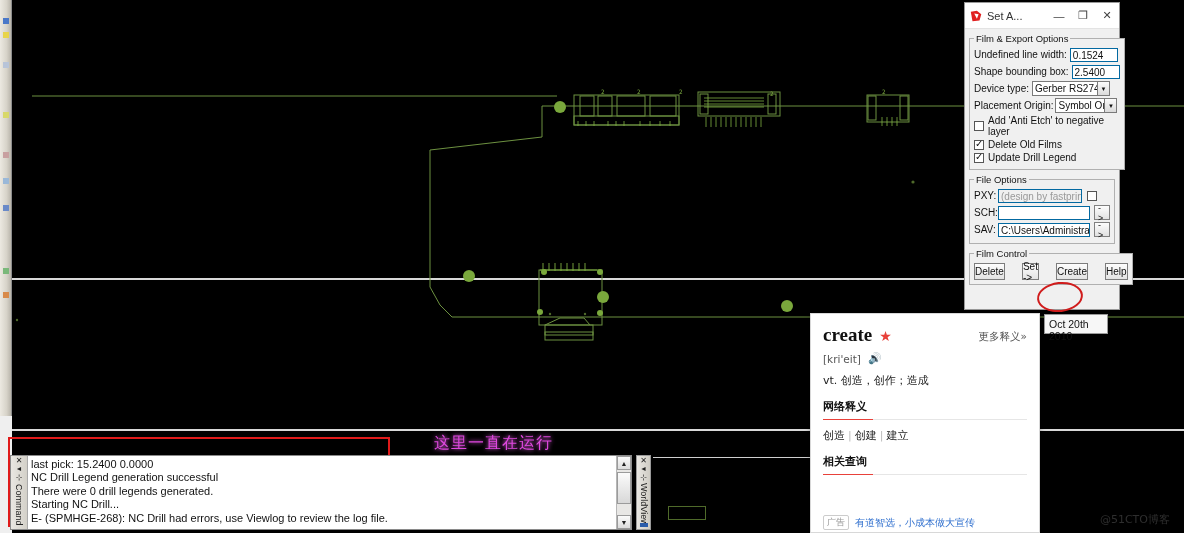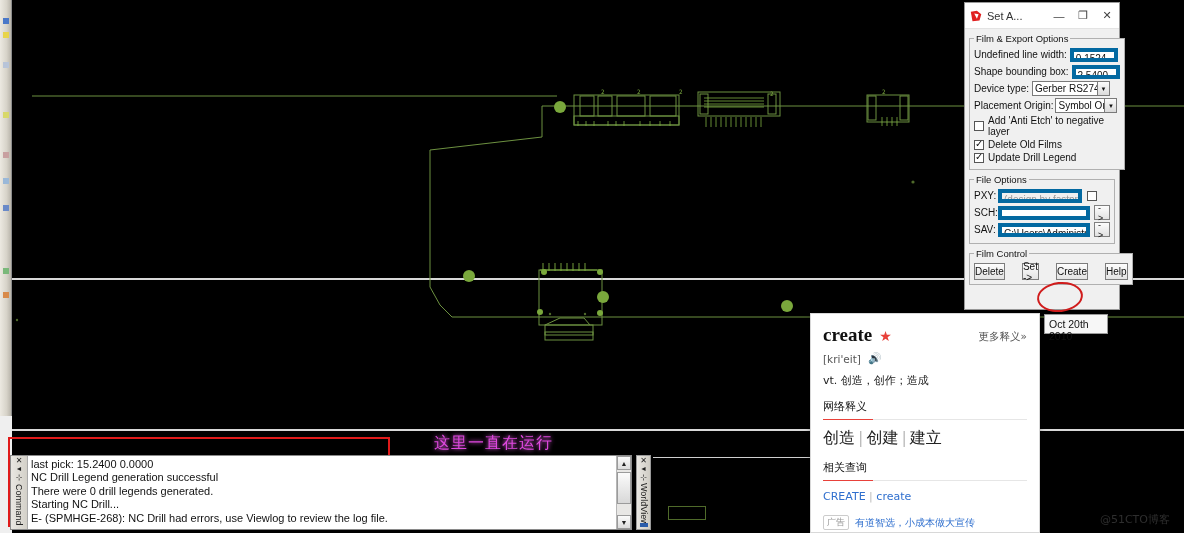--- a/index.html
+++ b/index.html
@@ -150,21 +150,21 @@
   }
 
   fieldset.grp {
     margin: 4px 4px 0 4px; padding: 3px 4px 4px 4px;
     border: 1px solid #b0b0b0; background: #f0f0f0;
   }
   fieldset.grp legend { font-size: 9.5px; padding: 0 2px; color:#111; }
   .row { display:flex; align-items:center; margin-bottom: 2px; height: 15px; }
   .row label.lbl { white-space: nowrap; font-size: 10px; }
   .txtin {
-    background: #fff; border: 4px solid #0369a1;
+    background: #fff; border: 1px solid #0369a1;
     height: 14px; font-size: 10px; padding: 0 2px; color:#111;
     font-family: "Liberation Sans", sans-serif;
     line-height: 13px; overflow: hidden; white-space: nowrap;
   }
   .txtin.dis { background: #f0f0f0; color: #999; }
   .selin {
     background: #fff; border: 1px solid #7a7a7a;
     height: 15px; font-size: 10px; padding: 0 14px 0 2px; color:#111;
     position: relative; overflow:hidden; white-space:nowrap; line-height:14px;
   }
@@ -218,24 +218,24 @@
     font-family: "DejaVu Sans", sans-serif;
   }
   .dict-head { display:flex; align-items:flex-start; }
   .dict-word { font-size: 19px; font-weight: bold; color:#111; line-height: 22px;
     font-family: "Liberation Serif", serif; }
   .dict-star { color:#e8413a; font-size: 14px; margin-left:7px; margin-top:4px; }
   .dict-more { margin-left:auto; font-size: 10.5px; color:#555; margin-top:6px; }
   .dict-phon { margin-top: 6px; font-size: 10.5px; color:#555; display:flex; align-items:center; }
   .dict-spk { margin-left: 7px; color:#e8413a; font-size: 11px; }
   .dict-def { margin-top: 8px; font-size: 11px; color:#222; }
-  .dict-sec { margin-top: 11px; font-size: 11px; font-weight: normal; color:#111; }
+  .dict-sec { margin-top: 11px; font-size: 11px; font-weight: bold; color:#111; }
   .dict-rule { margin-top: 5px; height:1px; background:#e6e6e6; position:relative; }
   .dict-rule::before { content:""; position:absolute; left:0; top:0; width:50px; height:1px; background:#e8413a; }
-  .dict-links { margin-top: 8px; font-size: 16px; color:#222; }
+  .dict-links { margin-top: 8px; font-size: 11px; color:#222; }
   .dict-links .sep { color:#bbb; margin: 0 3px; }
   .dict-rel { margin-top: 9px; font-size: 11px; color:#2f6fce; }
   .dict-ad { position:absolute; left: 12px; bottom: 2px; display:flex; align-items:center; font-size: 10px; }
   .ad-tag { border:1px solid #ccc; color:#999; padding: 0 3px; font-size: 9px; margin-right:6px; border-radius:2px; }
   .ad-txt { color:#2f6fce; }
 
   .watermark {
     position: absolute; right: 14px; bottom: 6px;
     font-size: 11px; color: #2e2e2e;
     font-family: "DejaVu Sans", sans-serif;
@@ -514,23 +514,20 @@
       <span class="dict-spk">🔊</span>
     </div>
     <div class="dict-def">vt. 创造，创作；造成</div>
     <div class="dict-sec">网络释义</div>
     <div class="dict-rule"></div>
     <div class="dict-links">
       <span>创造</span><span class="sep">|</span><span>创建</span><span class="sep">|</span><span>建立</span>
     </div>
     <div class="dict-sec">相关查询</div>
     <div class="dict-rule"></div>
-    <div class="dict-rel">
-      <span>CREATE</span><span class="sep" style="color:#bbb;"> | </span><span>create</span>
-    </div>
     <div class="dict-ad">
       <span class="ad-tag">广告</span>
       <span class="ad-txt">有道智选，小成本做大宣传</span>
     </div>
   </div>
 
   <div class="watermark">@51CTO博客</div>
 </div>
 
 </body></html>

